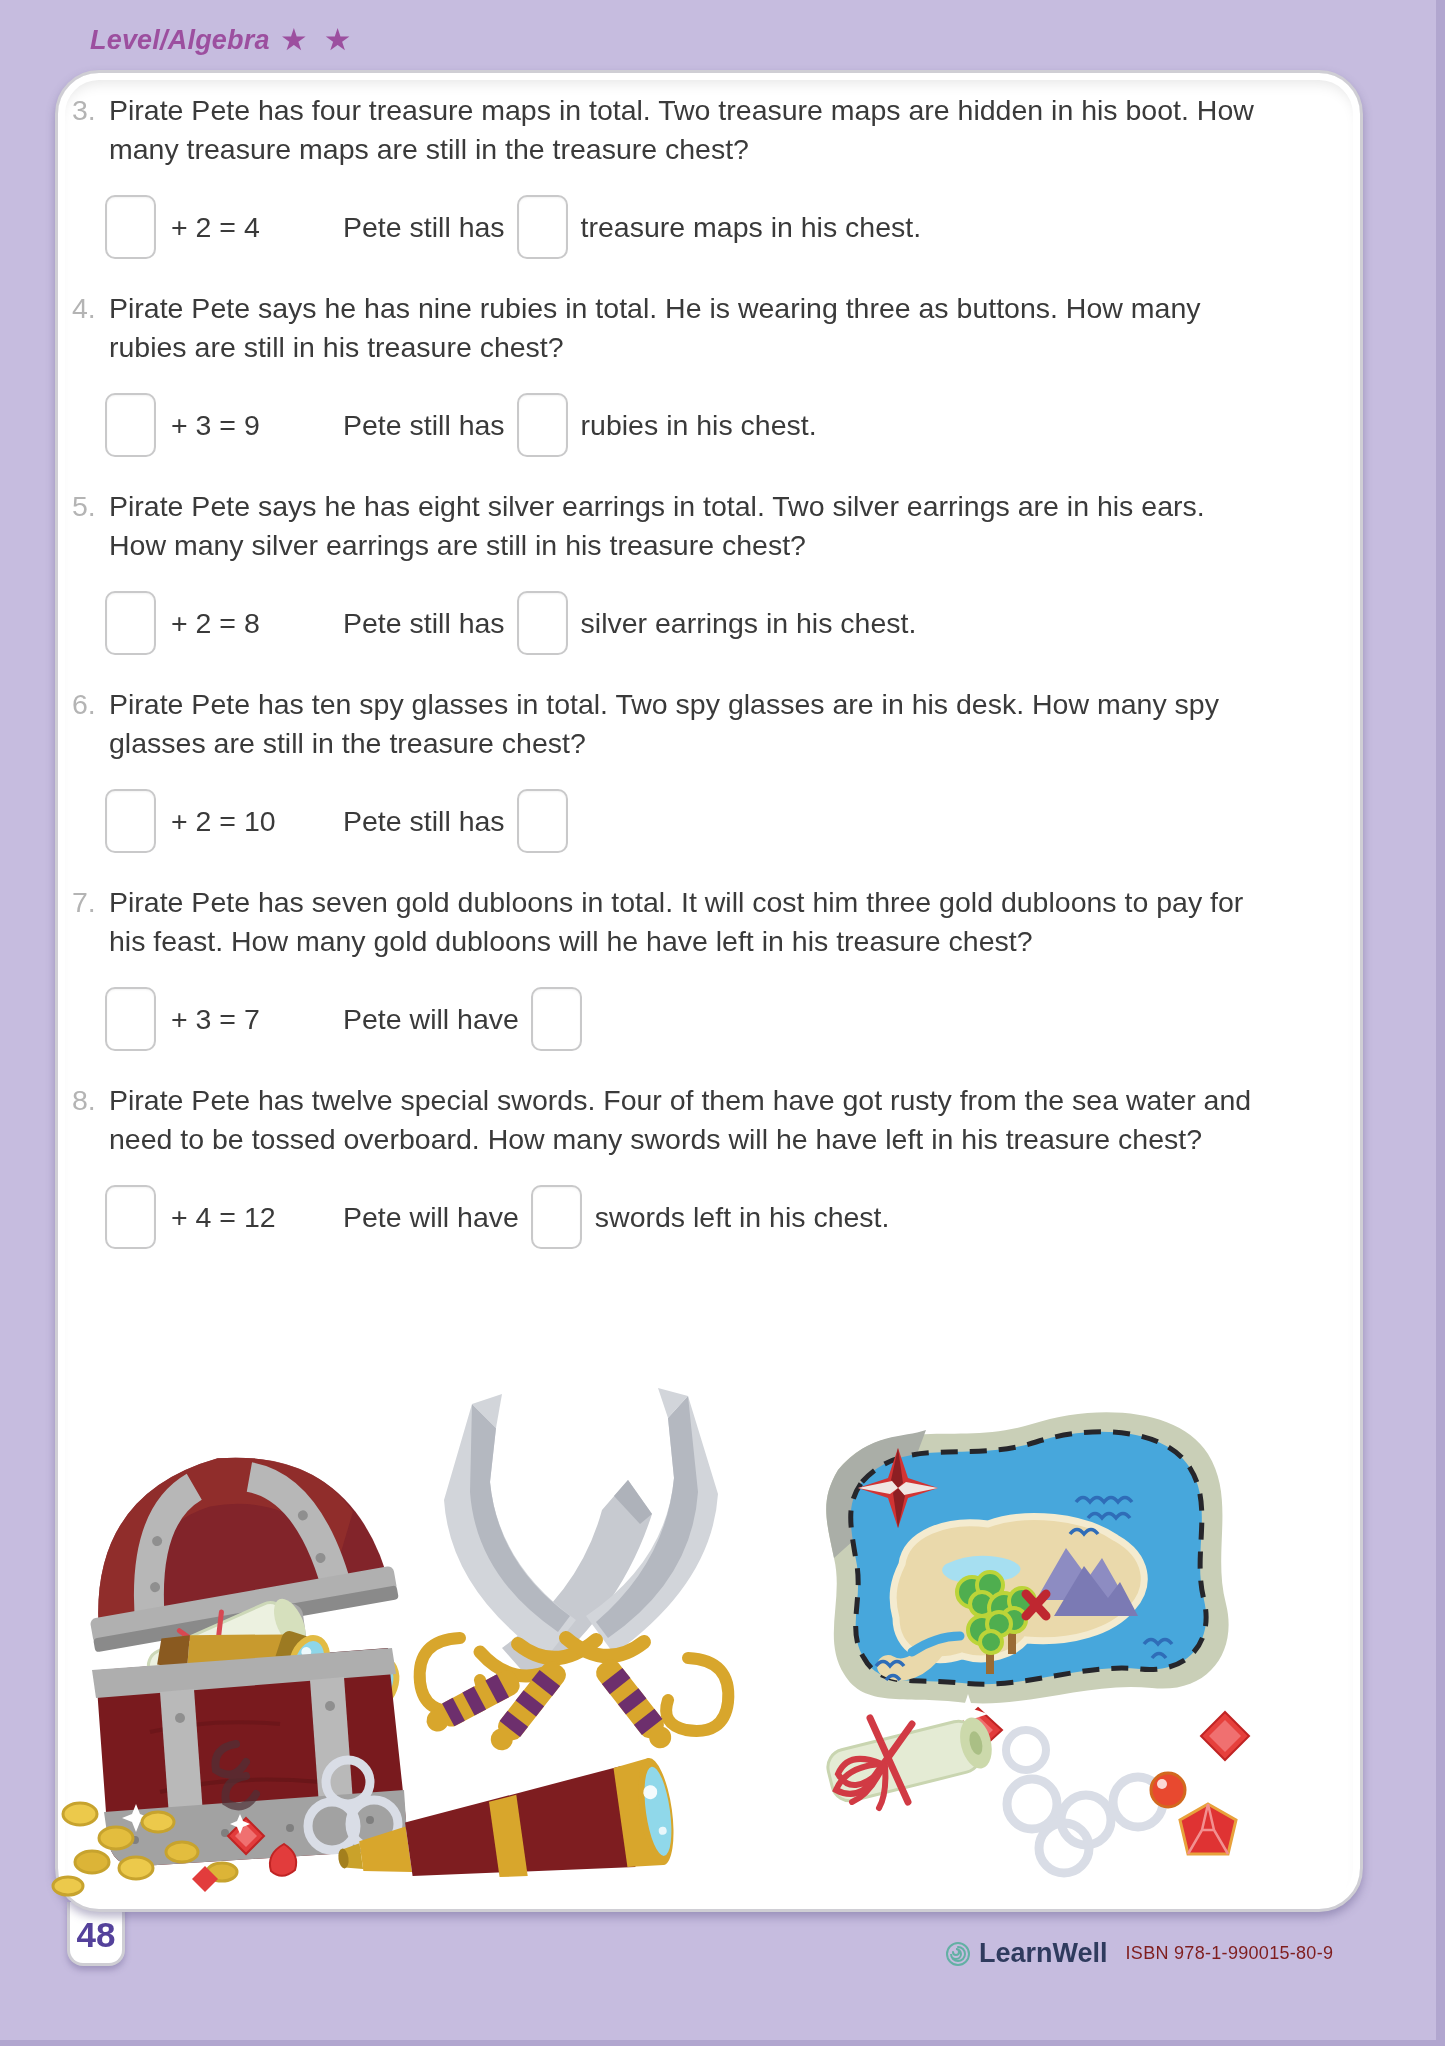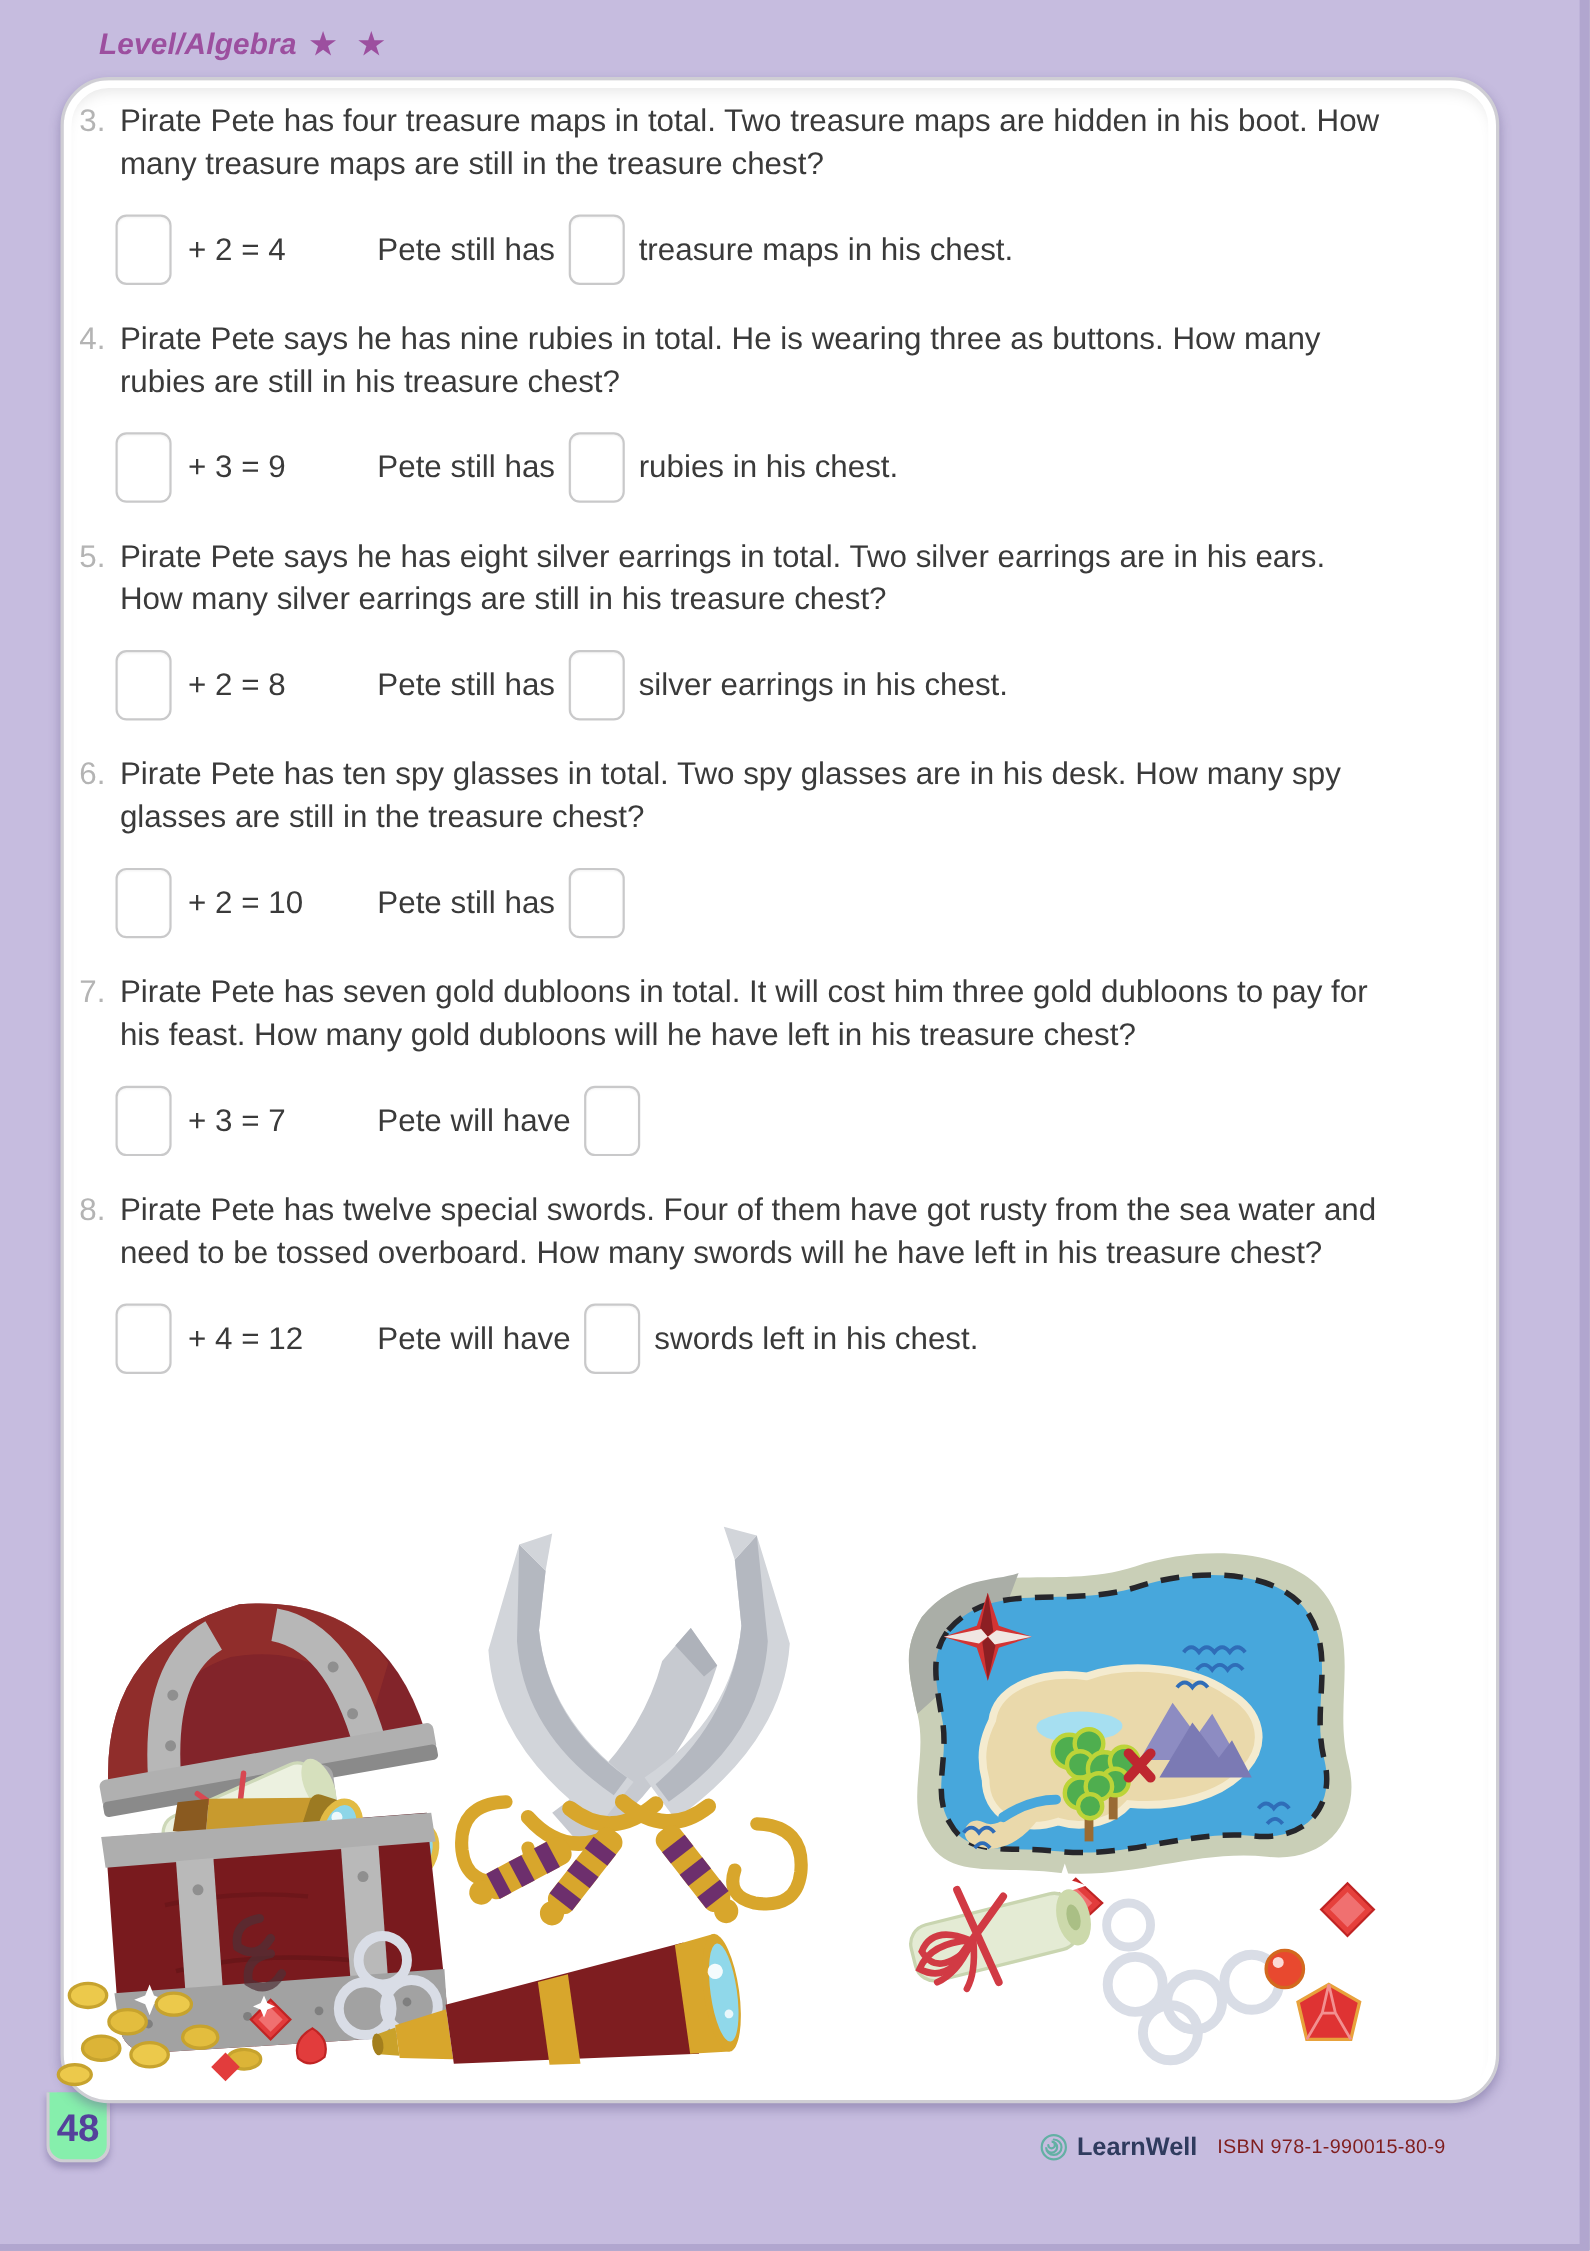--- a/index.html
+++ b/index.html
@@ -22,30 +22,30 @@
   .q-text{margin:0;max-width:1150px;}
   .answer-row{display:flex;align-items:center;margin:26px 0 30px 33px;}
   .abox{width:47px;height:60px;background:#fff;border:2.5px solid #c9c9ca;border-radius:10px;
         box-shadow:inset 0 1px 2px rgba(0,0,0,.05);flex:0 0 auto;}
   .equation{margin-left:15px;width:132px;}
   .prefix{margin-left:40px;margin-right:12px;}
   .suffix{margin-left:13px;}
 
   .art{position:absolute;left:40px;top:1352px;z-index:3;}
 
-  .page-tab{position:absolute;left:42px;top:1902px;width:58px;height:64px;background:#86efac;z-index:1;
+  .page-tab{position:absolute;left:67px;top:1902px;width:58px;height:64px;background:#ffffff;z-index:1;
             border:3px solid #cfced4;border-top:none;border-radius:0 0 16px 16px;
             box-shadow:0 4px 6px rgba(100,90,140,.4);display:flex;justify-content:center;align-items:flex-end;
             font-size:35px;font-weight:bold;color:#54419b;padding-bottom:8px;box-sizing:border-box;}
 
   .footer-left{position:absolute;left:128px;top:1936px;font-style:italic;color:#7d4293;
                font-size:17.5px;line-height:23px;}
   .footer-left .series{margin-bottom:2px;}
   .footer-right{position:absolute;left:945px;top:1938px;display:flex;align-items:center;}
-  .lw-name{font-size:23px;font-weight:700;color:#2f3b5e;margin-left:8px;}
+  .lw-name{font-size:27px;font-weight:700;color:#2f3b5e;margin-left:8px;}
   .isbn{font-size:18px;color:#7f1d1d;margin-left:18px;letter-spacing:.3px;}
 </style>
 </head>
 <body>
 
 <div class="page">
   <div class="edge-right"></div>
   <div class="edge-bottom"></div>
 
   <div class="header">

